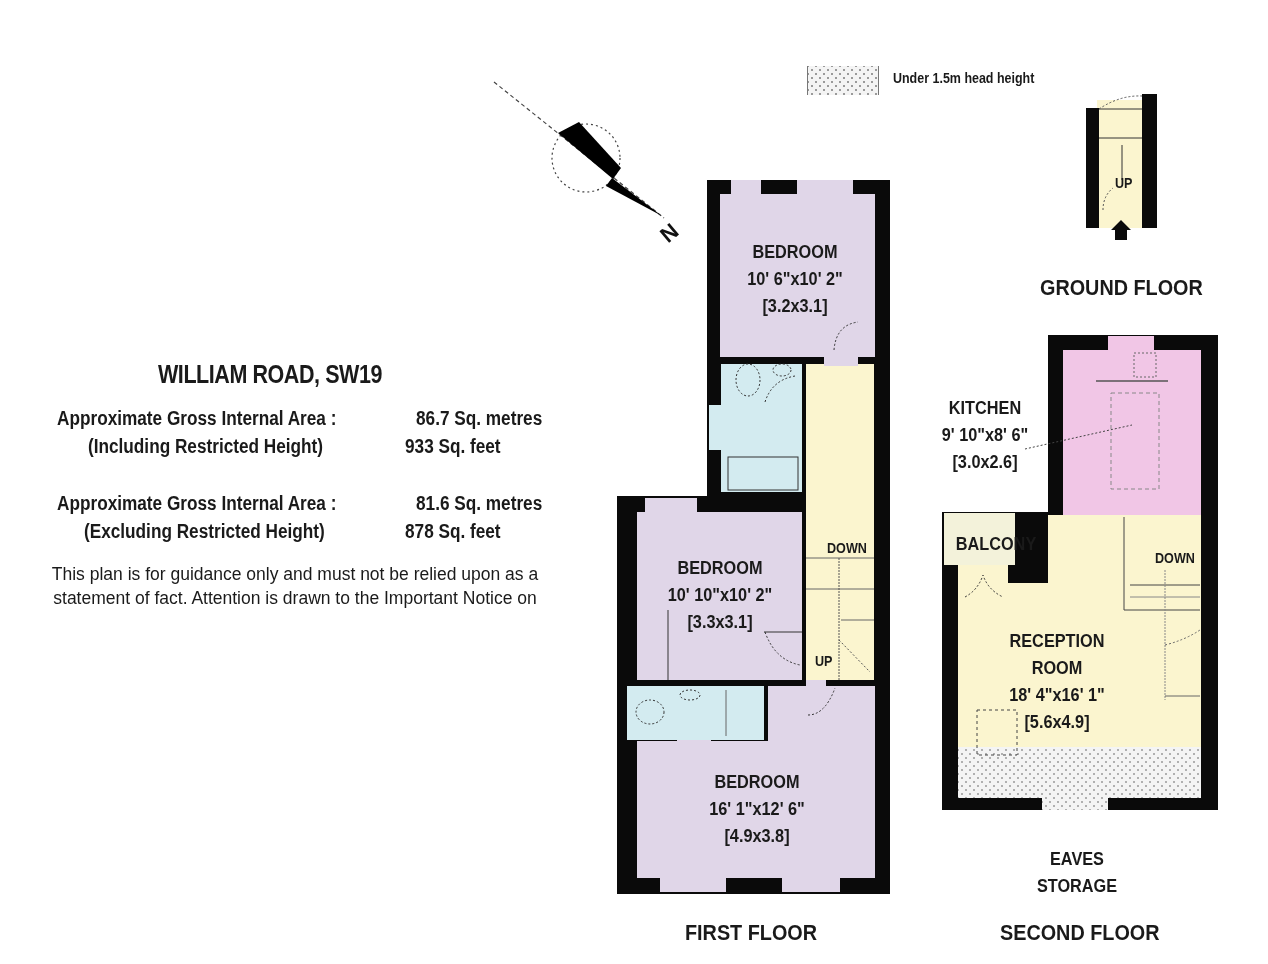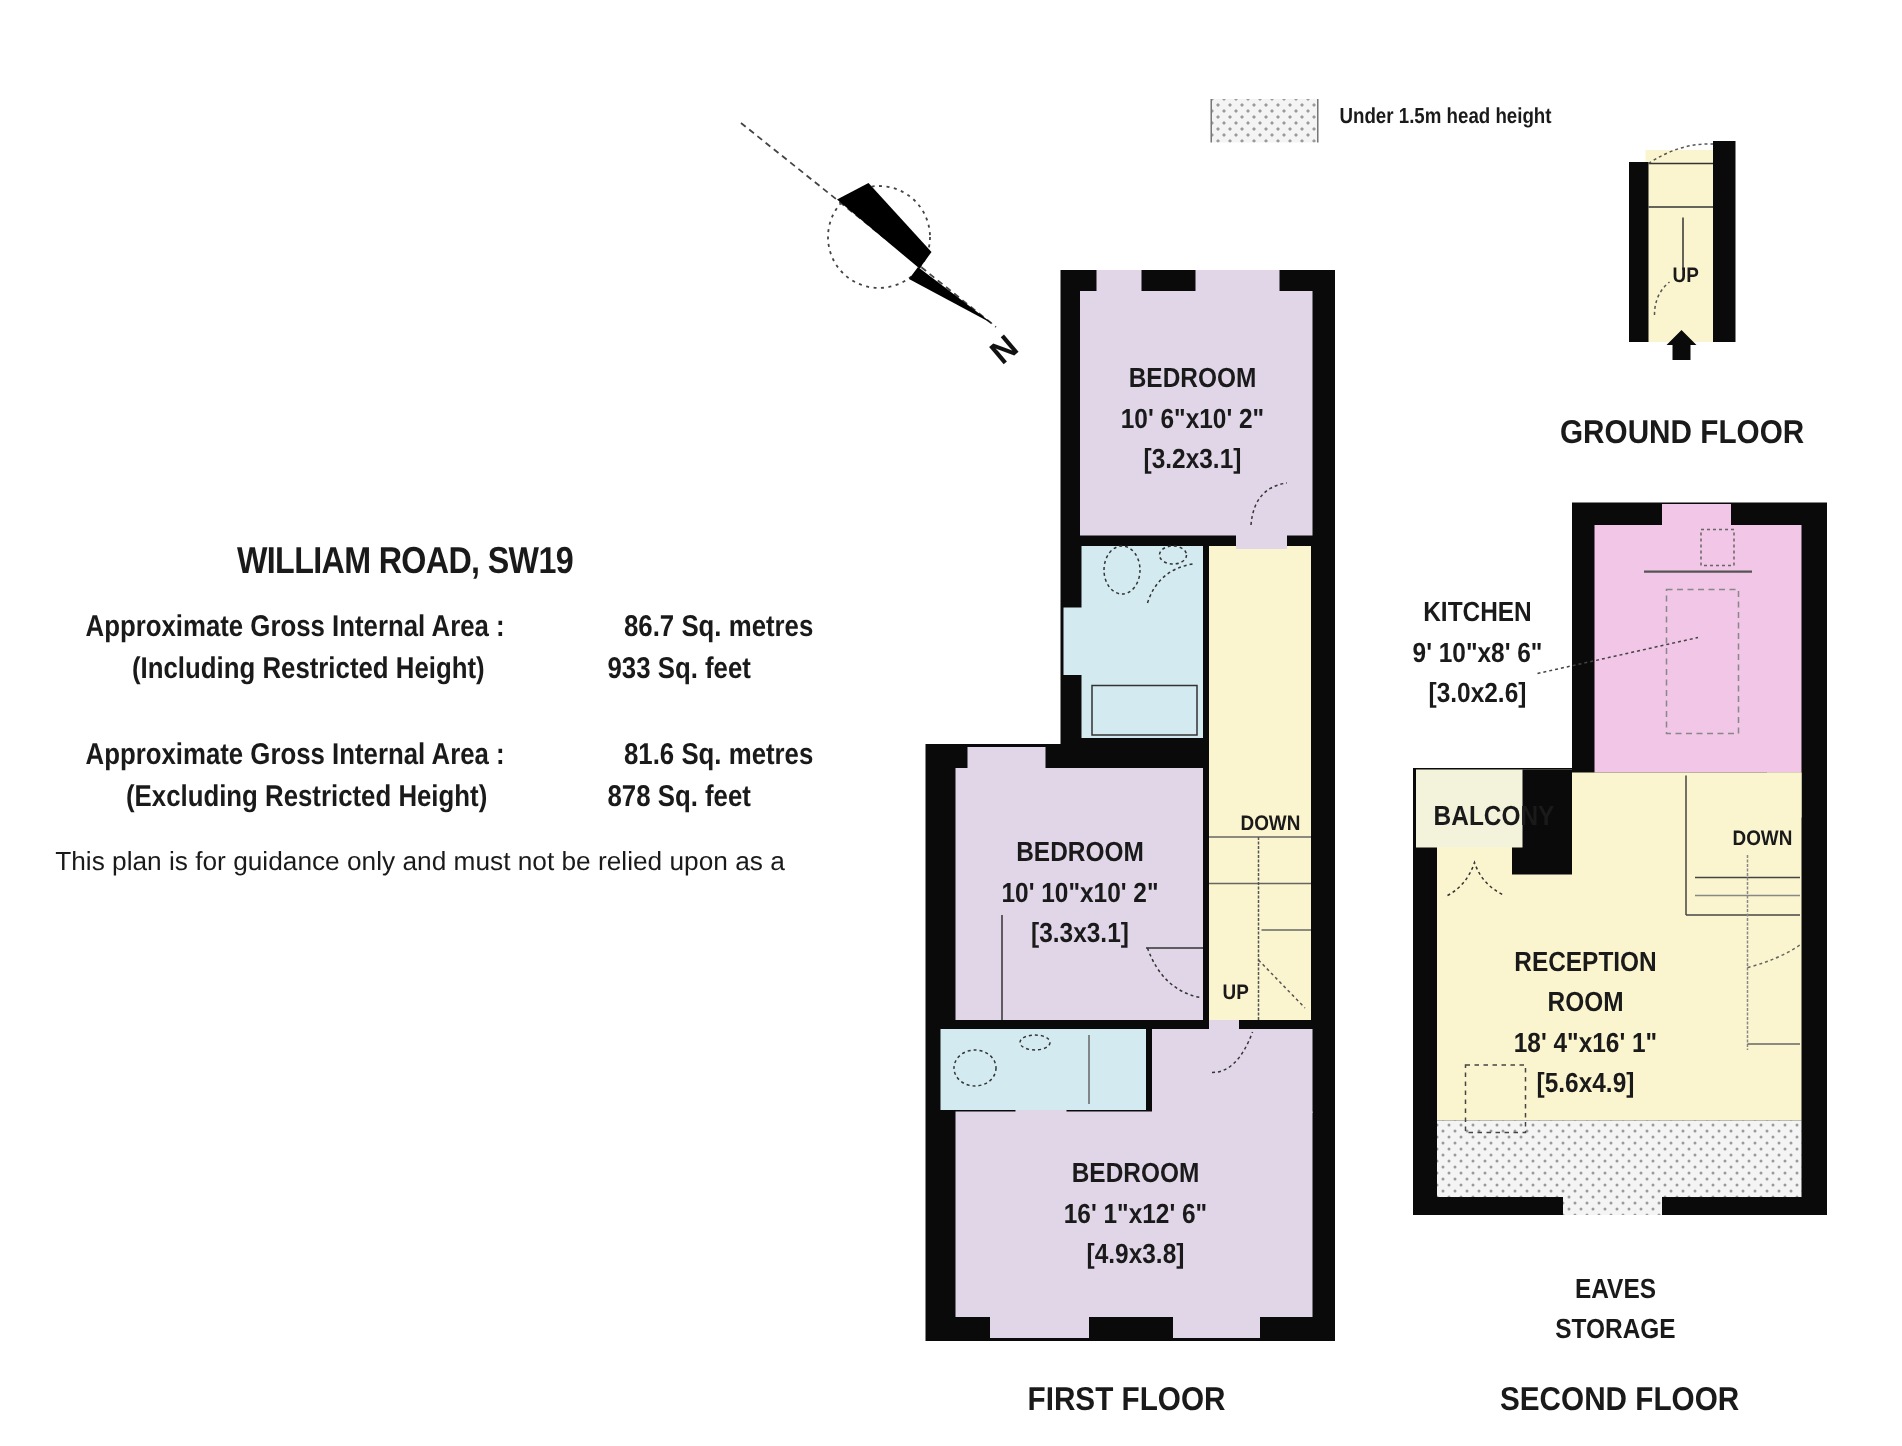--- a/index.html
+++ b/index.html
@@ -30,22 +30,23 @@
 <div class="abs info" style="left:57px; top:407px;">Approximate Gross Internal Area :</div>
 <div class="abs info" style="left:88px; top:435px;">(Including Restricted Height)</div>
 <div class="abs info" style="left:416px; top:407px;">86.7 Sq. metres</div>
 <div class="abs info" style="left:405px; top:435px;">933 Sq. feet</div>
 
 <div class="abs info" style="left:57px; top:492px;">Approximate Gross Internal Area :</div>
 <div class="abs info" style="left:84px; top:520px;">(Excluding Restricted Height)</div>
 <div class="abs info" style="left:416px; top:492px;">81.6 Sq. metres</div>
 <div class="abs info" style="left:405px; top:520px;">878 Sq. feet</div>
 
-<div class="abs disclaimer" style="left:0; top:562px;">
+<div class="abs disclaimer" style="left:15px; top:562px;">
   <div>This plan is for guidance only and must not be relied upon as a</div>
+  <div>statement of fact. Attention is drawn to the Important Notice on</div>
 </div>
 
 <div class="abs hatch" style="left:807px; top:66px; width:72px; height:29px; border-left:1.5px solid #777; border-right:1.5px solid #777; box-sizing:border-box;"></div>
 <div class="abs legend-text" style="left:893px; top:70px;">Under 1.5m head height</div>
 
 <svg width="1268" height="964" style="pointer-events:none;">
   <line x1="494" y1="82" x2="664" y2="218" stroke="#444" stroke-width="1.2" stroke-dasharray="4,3"></line>
   <circle cx="586" cy="158" r="34" fill="none" stroke="#444" stroke-width="1.2" stroke-dasharray="2,3"></circle>
   <polygon points="558,133 579,122 621,168 613,179" fill="#000"></polygon>
   <polygon points="606,186 612,178 662,216" fill="#000"></polygon>

